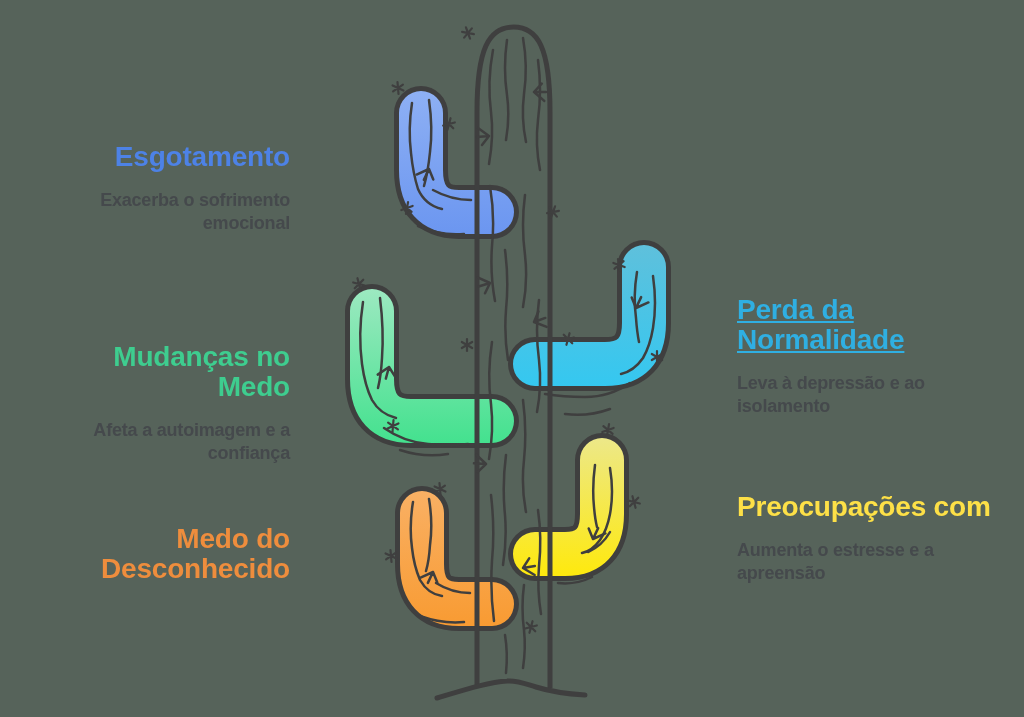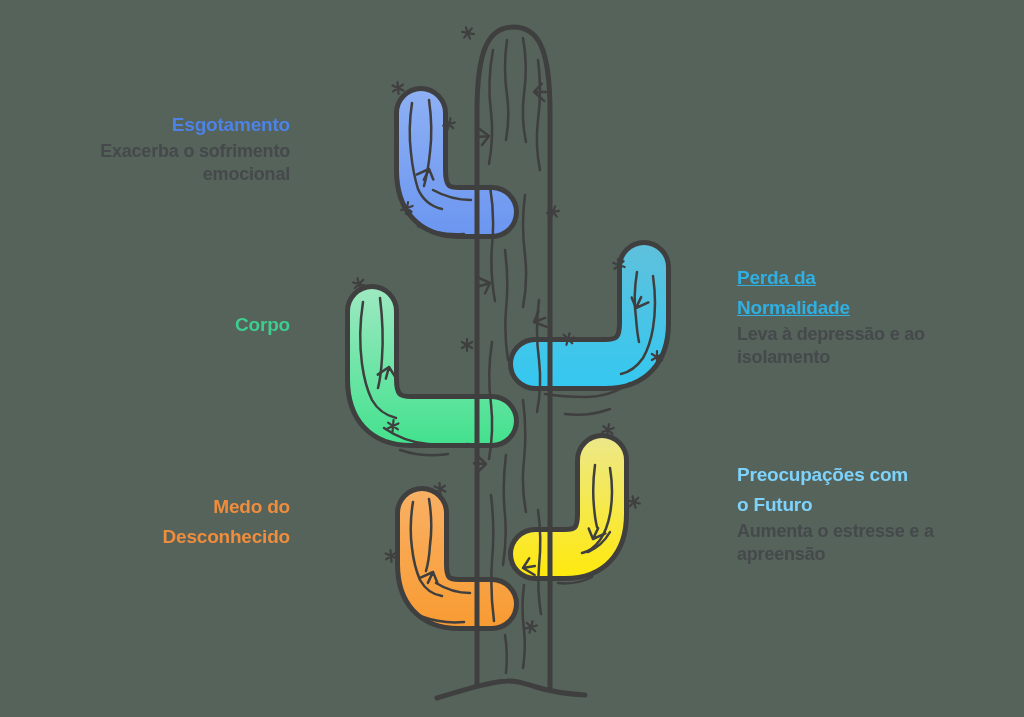--- a/index.html
+++ b/index.html
@@ -8,25 +8,26 @@
     font-family: "Liberation Sans", "DejaVu Sans", sans-serif;
   }
   .stage { position: absolute; inset: 0; }
   svg.cactus { position: absolute; left: 0; top: 0; }
 
   .label-block { position: absolute; }
   .label-block.left  { left: 50px;  width: 240px; text-align: right; }
   .label-block.right { left: 737px; width: 260px; text-align: left; }
 
   .label-title {
-    font-size: 19px; font-weight: 700; line-height: 30px;
+    font-size: 28px; font-weight: 700; line-height: 30px;
     letter-spacing: -0.2px;
+    margin-top: 32px;
   }
   .label-desc {
-    font-size: 18px; font-weight: 700; line-height: 23px;
+    margin-top: 17px; font-size: 18px; font-weight: 700; line-height: 23px;
     color: var(--subtitle); letter-spacing: -0.2px;
   }
   .line { display: block; }
 
   .ol  { stroke: var(--outline); fill: none; }
   .tx  { stroke: var(--outline); fill: none; stroke-width: 2.5;
          stroke-linecap: round; stroke-linejoin: round; }
   .sp  { stroke: var(--outline); fill: none; stroke-width: 2.2; stroke-linecap: round; }
 </style>
 </head>
@@ -168,21 +169,26 @@
       <span class="line">Esgotamento</span>
     </div>
     <div class="label-desc">
       <span class="line">Exacerba o sofrimento</span>
       <span class="line">emocional</span>
     </div>
   </div>
 
   <div class="label-block left" style="top:310px">
     <div class="label-title" style="color: rgb(62, 205, 143);">
-      <span class="line">Corpo</span>
+      <span class="line">Mudanças no</span>
+      <span class="line">Medo</span>
+    </div>
+    <div class="label-desc">
+      <span class="line">Afeta a autoimagem e a</span>
+      <span class="line">confiança</span>
     </div>
   </div>
 
   <div class="label-block left" style="top:492px">
     <div class="label-title" style="color: rgb(238, 141, 61);">
       <span class="line">Medo do</span>
       <span class="line">Desconhecido</span>
     </div>
   </div>
 
@@ -191,23 +197,22 @@
       <span class="line">Perda da</span>
       <span class="line">Normalidade</span>
     </div>
     <div class="label-desc">
       <span class="line">Leva à depressão e ao</span>
       <span class="line">isolamento</span>
     </div>
   </div>
 
   <div class="label-block right" style="top:460px">
-    <div class="label-title" style="color: #7dd3fc;">
+    <div class="label-title" style="color: #fde047;">
       <span class="line">Preocupações com</span>
-      <span class="line">o Futuro</span>
     </div>
     <div class="label-desc">
       <span class="line">Aumenta o estresse e a</span>
       <span class="line">apreensão</span>
     </div>
   </div>
 
 </div>
 
 </body></html>

